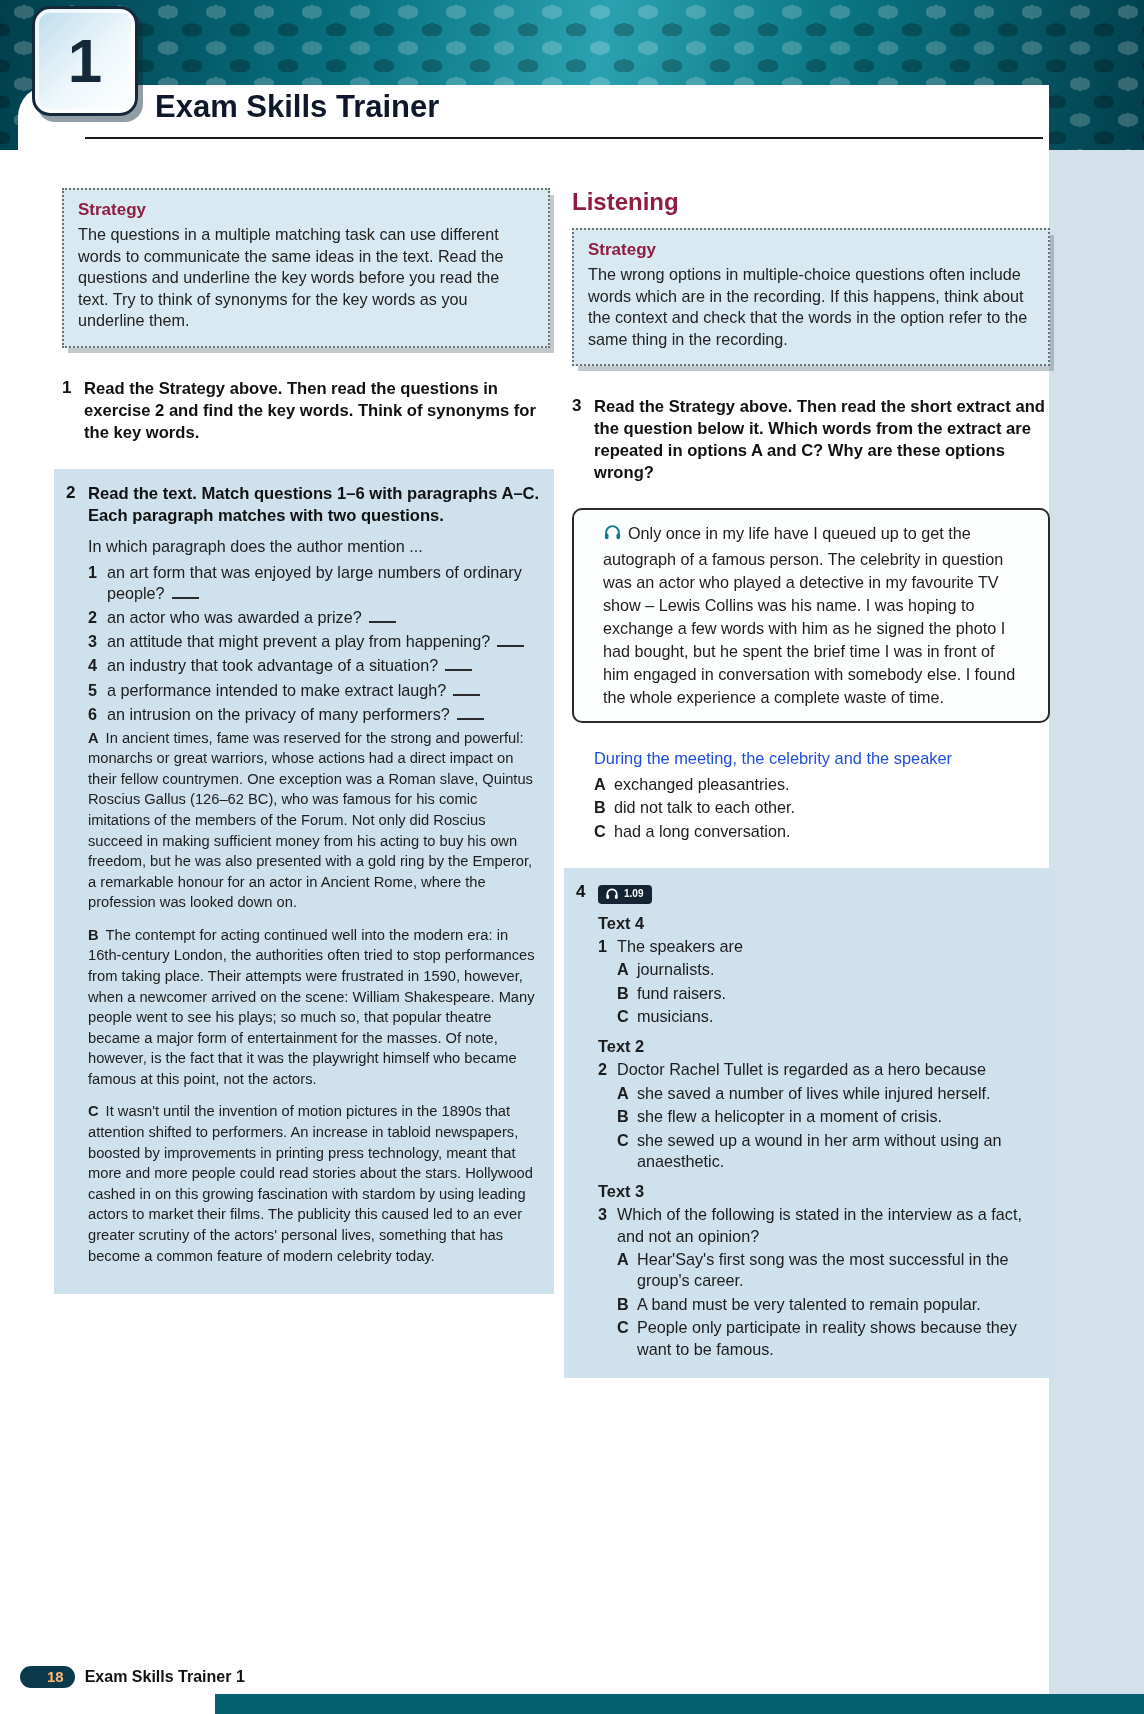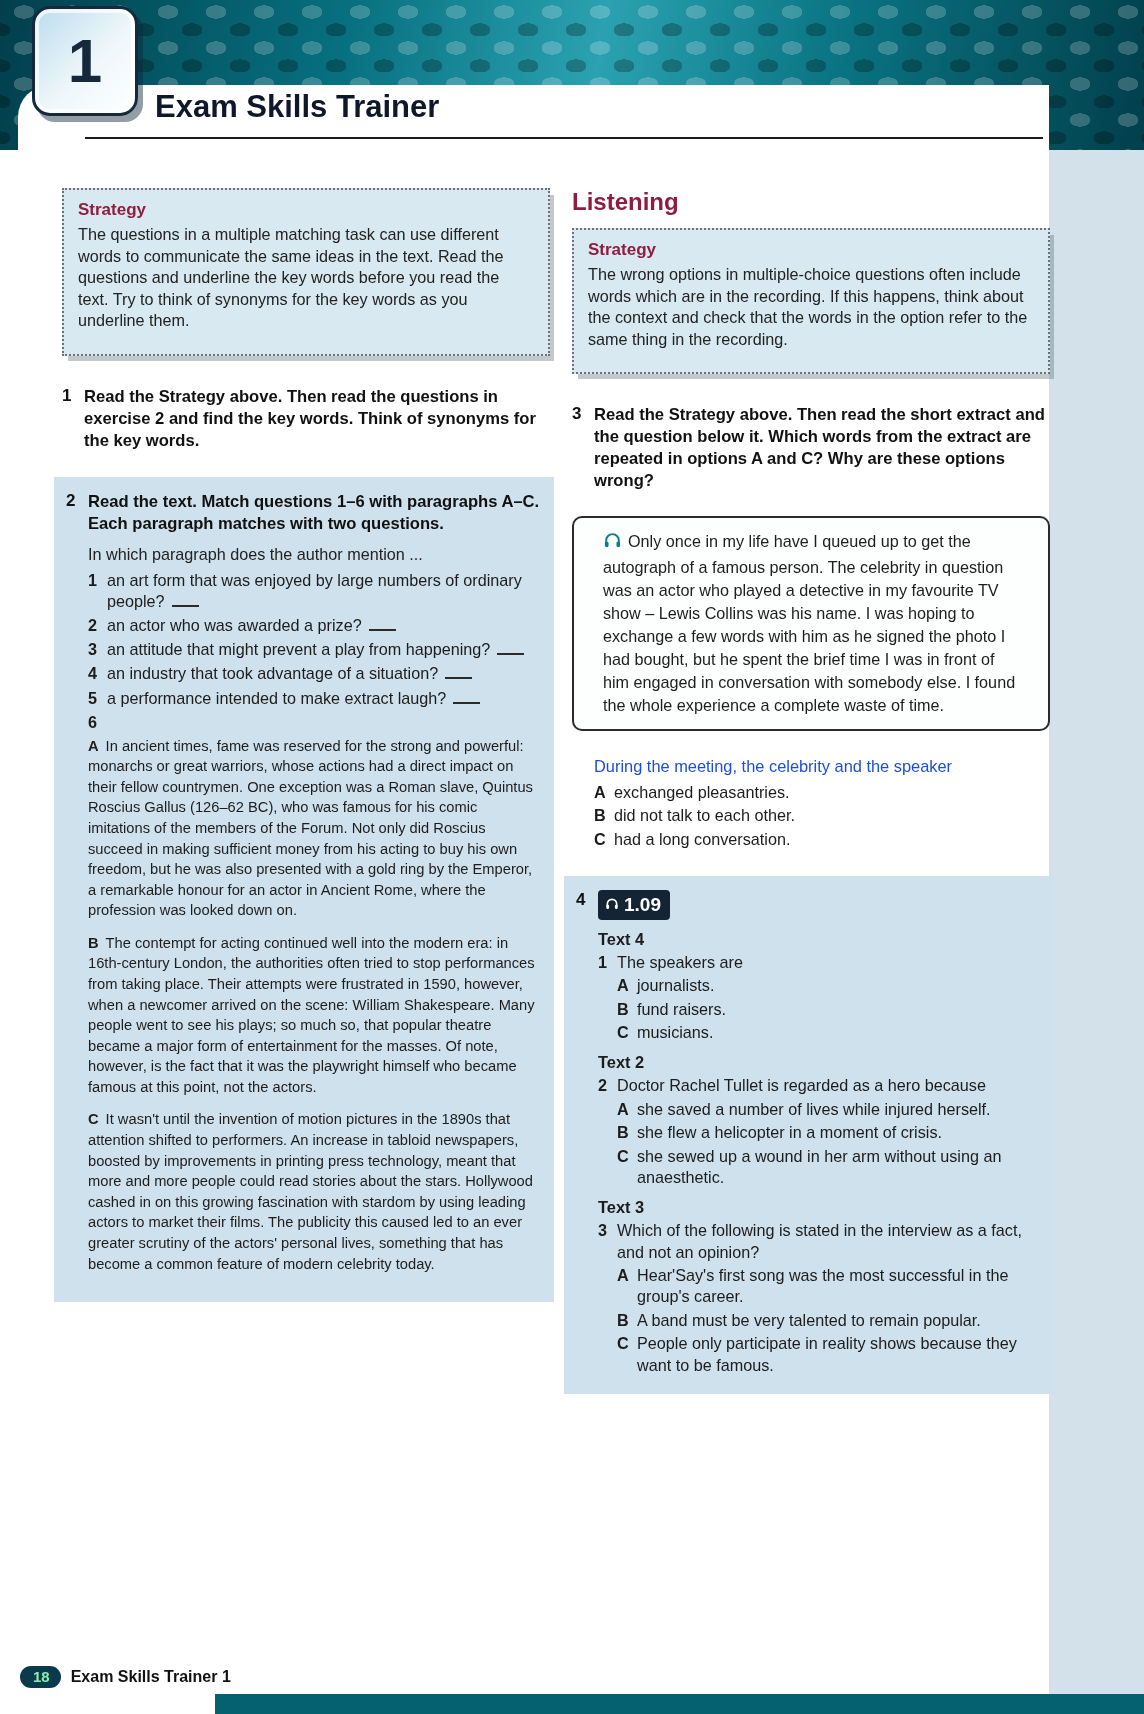--- a/index.html
+++ b/index.html
@@ -31,21 +31,21 @@
   .page-title{position:absolute;top:89px;left:155px;z-index:7;font-size:31px;font-weight:bold;color:#0f172a;}
   .title-rule{position:absolute;top:137px;left:85px;width:958px;border-bottom:2.5px solid #1a1a1a;z-index:7;}
 
   
   .col{position:absolute;top:188px;z-index:3;}
   .col-left{left:62px;width:488px;}
   .col-right{left:572px;width:478px;}
 
   .section-heading{font-size:24px;font-weight:bold;color:#8e1d3f;margin:0 0 12px 0;}
 
-  .strategy{border:2px dotted #6e6e6e;background:#d9e9f1;padding:10px 14px 22px 14px;
+  .strategy{border:2px dotted #6e6e6e;background:#d9e9f1;padding:10px 14px 14px 14px;
             box-shadow:5px 6px 0 -1px rgba(100,120,130,0.40);margin-bottom:30px;}
   .strategy .s-title{font-size:17px;font-weight:bold;color:#8e1d3f;margin-bottom:4px;}
   .strategy .s-body{font-size:16.2px;line-height:1.33;color:#222;}
 
   .ex-head{display:flex;margin-bottom:6px;}
   .ex-num{flex:0 0 22px;font-weight:bold;font-size:17px;color:#111;}
   .ex-text{font-weight:bold;font-size:16.6px;line-height:1.32;color:#111;}
 
   .ex1-wrap{margin:6px 0 26px 0;}
 
@@ -66,33 +66,33 @@
   .extract-box{border:2px solid #2b2b2b;border-radius:10px;background:#fdfefe;
                padding:12px 29px;font-size:16.2px;line-height:1.42;color:#1d1d1d;margin-bottom:26px;}
   .hp-icon{color:#0d7d8c;vertical-align:-3px;margin-right:6px;}
 
   .checkq-lead{font-size:16.4px;margin:0 0 6px 22px;color:#1d4ed8;}
   .opt-row{display:flex;margin:2px 0 2px 22px;font-size:16.2px;line-height:1.32;}
   .opt-letter{flex:0 0 20px;font-weight:bold;}
 
   .ex4-block{margin-top:26px;}
   .audio-badge{display:inline-flex;align-items:center;gap:5px;background:#142434;color:#fff;
-               border-radius:4px;padding:2px 9px 3px 7px;font-weight:bold;font-size:19px;
+               border-radius:4px;padding:2px 9px 3px 7px;font-weight:bold;font-size:10px;
                margin-right:8px;vertical-align:-3px;}
   .group-label{font-weight:bold;font-size:16.4px;margin:10px 0 3px 0;}
   .g-q-row{display:flex;margin:2px 0;font-size:16.2px;line-height:1.32;}
   .g-q-num{flex:0 0 19px;font-weight:bold;}
   .g-opts{margin-left:19px;}
   .g-opt{display:flex;margin:2px 0;font-size:16.2px;line-height:1.32;}
   .ex4-inner{margin-left:22px;}
 
   
   .footer{position:absolute;left:20px;bottom:26px;z-index:5;display:flex;align-items:center;gap:10px;}
-  .pageno{background:#0c3a4d;color:#86efac;font-weight:bold;font-size:15px;border-radius:11px;
-          padding:2px 11px 3px 13px;}
+  .pageno{background:#0c3a4d;color:#fdba74;font-weight:bold;font-size:15px;border-radius:11px;
+          padding:2px 11px 3px 27px;}
   .footer-text{font-weight:bold;font-size:16px;color:#111;}
   .bottom-bar{position:absolute;bottom:0;left:215px;right:0;height:20px;background:#05606f;z-index:4;}
 </style>
 </head>
 <body>
 
 <div class="page">
 
   <div class="right-strip"></div>
   <div class="pattern-band"></div>
@@ -142,20 +142,21 @@
       <div class="q-row">
         <span class="q-num">4</span>
         <span class="q-text"><span>an industry that took advantage of a situation?</span><span class="blank"></span></span>
       </div>
       <div class="q-row">
         <span class="q-num">5</span>
         <span class="q-text"><span>a performance intended to make extract laugh?</span><span class="blank"></span></span>
       </div>
       <div class="q-row">
         <span class="q-num">6</span>
+        <span class="q-text"><span>an intrusion on the privacy of many performers?</span><span class="blank"></span></span>
       </div>
 
 
       <p class="article-p"><span class="p-letter">A</span><span>In ancient times, fame was reserved for the strong and powerful: monarchs or great warriors, whose actions had a direct impact on their fellow countrymen. One exception was a Roman slave, Quintus Roscius Gallus (126–62 BC), who was famous for his comic imitations of the members of the Forum. Not only did Roscius succeed in making sufficient money from his acting to buy his own freedom, but he was also presented with a gold ring by the Emperor, a remarkable honour for an actor in Ancient Rome, where the profession was looked down on.</span></p>
       <p class="article-p"><span class="p-letter">B</span><span>The contempt for acting continued well into the modern era: in 16th-century London, the authorities often tried to stop performances from taking place. Their attempts were frustrated in 1590, however, when a newcomer arrived on the scene: William Shakespeare. Many people went to see his plays; so much so, that popular theatre became a major form of entertainment for the masses. Of note, however, is the fact that it was the playwright himself who became famous at this point, not the actors.</span></p>
       <p class="article-p"><span class="p-letter">C</span><span>It wasn't until the invention of motion pictures in the 1890s that attention shifted to performers. An increase in tabloid newspapers, boosted by improvements in printing press technology, meant that more and more people could read stories about the stars. Hollywood cashed in on this growing fascination with stardom by using leading actors to market their films. The publicity this caused led to an ever greater scrutiny of the actors' personal lives, something that has become a common feature of modern celebrity today.</span></p>
     </div>
 
   </div>
 

